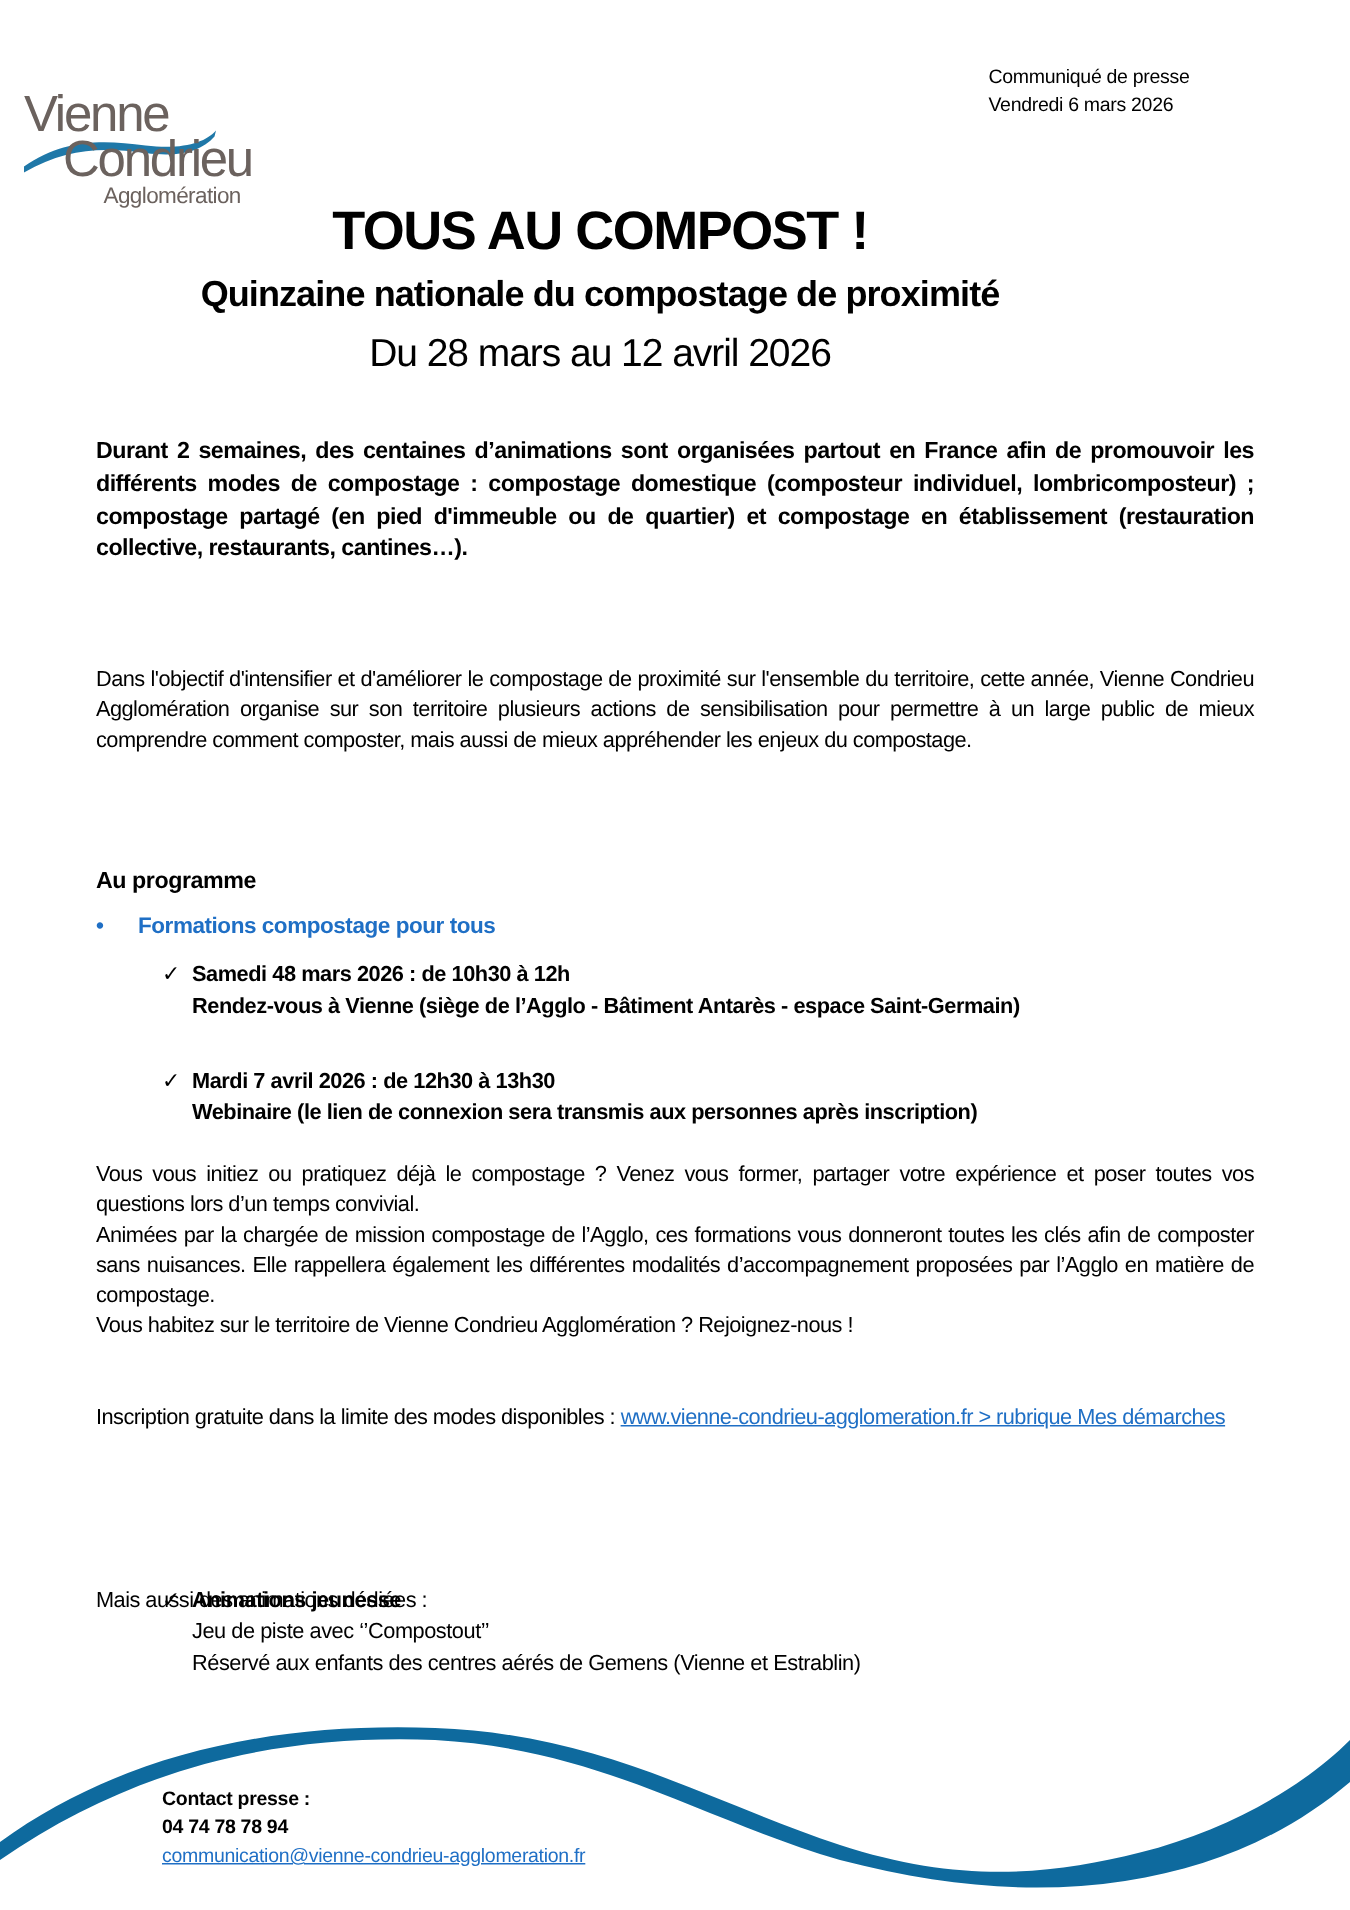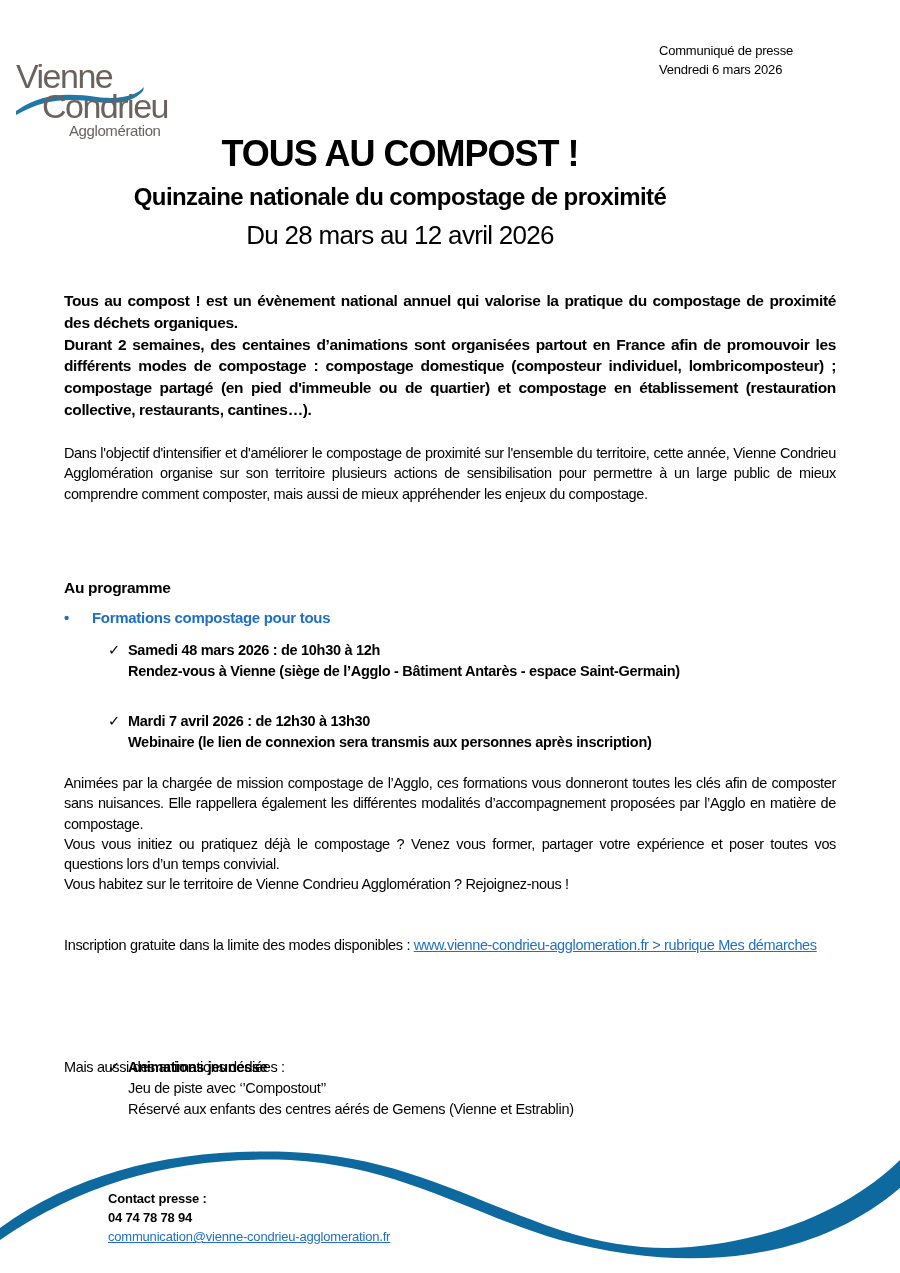--- a/index.html
+++ b/index.html
@@ -64,21 +64,20 @@
 <div id="press-info" class="abs">
   <div>Communiqué de presse</div>
   <div>Vendredi 6 mars 2026</div>
 </div>
 
 <div id="title" class="abs">TOUS AU COMPOST !</div>
 <div id="subtitle" class="abs">Quinzaine nationale du compostage de proximité</div>
 <div id="dates" class="abs">Du 28 mars au 12 avril 2026</div>
 
 <div id="intro" class="abs just bold">
-  <div>Tous au compost ! est un évènement national annuel qui valorise la pratique du compostage de proximité des déchets organiques.</div>
   <div>Durant 2 semaines, des centaines d’animations sont organisées partout en France afin de promouvoir les différents modes de compostage : compostage domestique (composteur individuel, lombricomposteur) ; compostage partagé (en pied d'immeuble ou de quartier) et compostage en établissement (restauration collective, restaurants, cantines…).</div>
 </div>
 
 <div id="para2" class="abs txt just">Dans l'objectif d'intensifier et d'améliorer le compostage de proximité sur l'ensemble du territoire, cette année, Vienne Condrieu Agglomération organise sur son territoire plusieurs actions de sensibilisation pour permettre à un large public de mieux comprendre comment composter, mais aussi de mieux appréhender les enjeux du compostage.</div>
 
 <div id="programme-heading" class="abs">Au programme</div>
 
 <div id="bullet-item" class="abs">
   <span class="dot">•</span>
   <span class="lbl">Formations compostage pour tous</span>
@@ -90,22 +89,22 @@
   <span class="line bold" style="top:21px">Rendez-vous à Vienne (siège de l’Agglo - Bâtiment Antarès - espace Saint-Germain)</span>
 </div>
 
 <div id="session2" class="abs check-block">
   <span class="ck">✓</span>
   <span class="line bold" style="top:0">Mardi 7 avril 2026 : de 12h30 à 13h30</span>
   <span class="line bold" style="top:21px">Webinaire (le lien de connexion sera transmis aux personnes après inscription)</span>
 </div>
 
 <div id="para3" class="abs txt just">
+  <div>Vous vous initiez ou pratiquez déjà le compostage ? Venez vous former, partager votre expérience et poser toutes vos questions lors d’un temps convivial.</div>
   <div>Animées par la chargée de mission compostage de l’Agglo, ces formations vous donneront toutes les clés afin de composter sans nuisances. Elle rappellera également les différentes modalités d’accompagnement proposées par l’Agglo en matière de compostage.</div>
-  <div>Vous vous initiez ou pratiquez déjà le compostage ? Venez vous former, partager votre expérience et poser toutes vos questions lors d’un temps convivial.</div>
   <div>Vous habitez sur le territoire de Vienne Condrieu Agglomération ? Rejoignez-nous !</div>
 </div>
 
 <div id="inscription" class="abs txt">
   <span>Inscription gratuite dans la limite des modes disponibles : </span><a class="link" href="#">www.vienne-condrieu-agglomeration.fr &gt; rubrique Mes démarches</a>
 </div>
 
 <div id="mais-aussi" class="abs txt">Mais aussi des animations dédiées :</div>
 
 <div id="animation" class="abs check-block">

